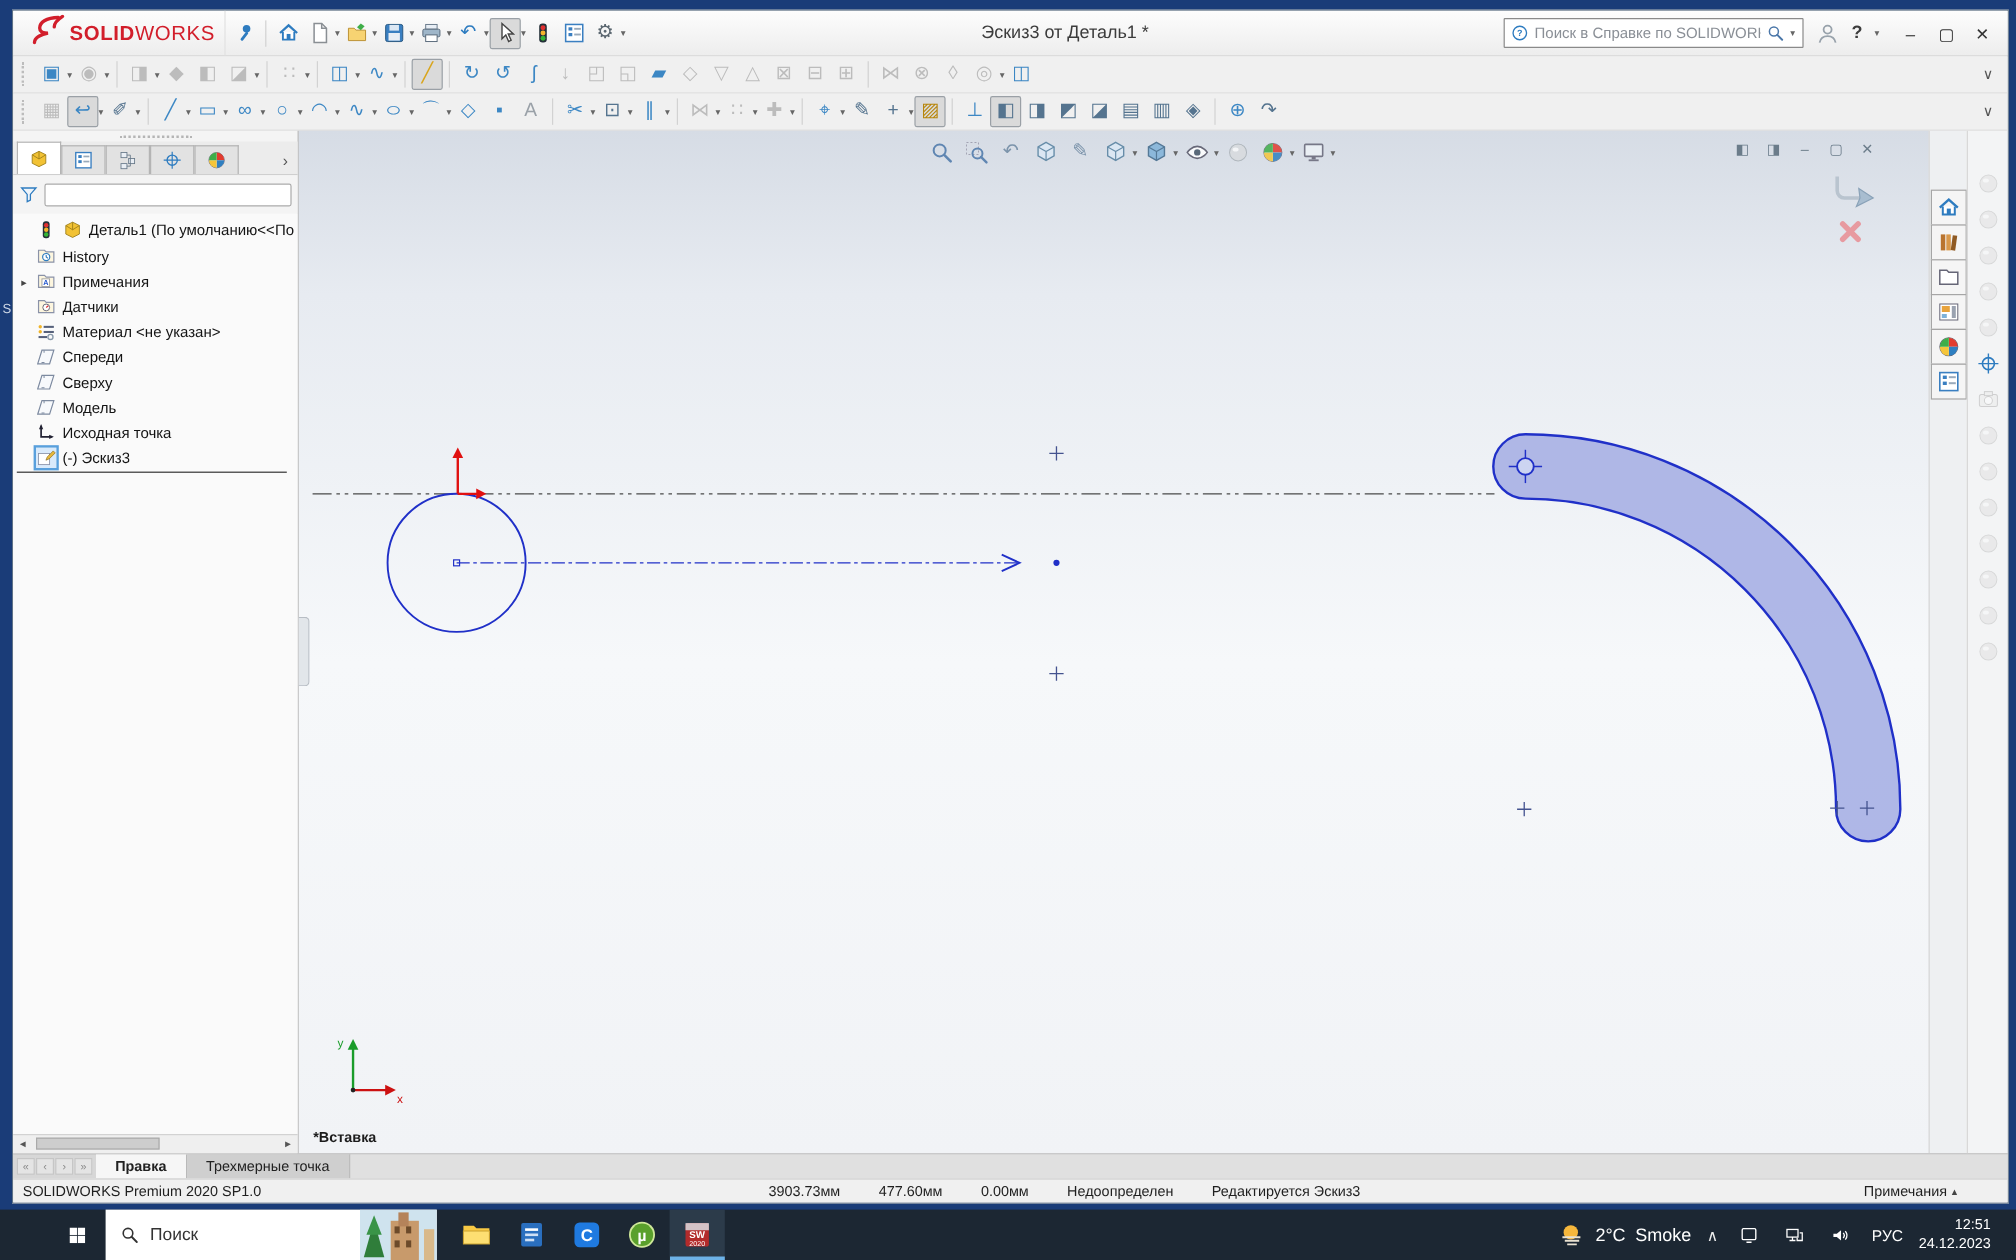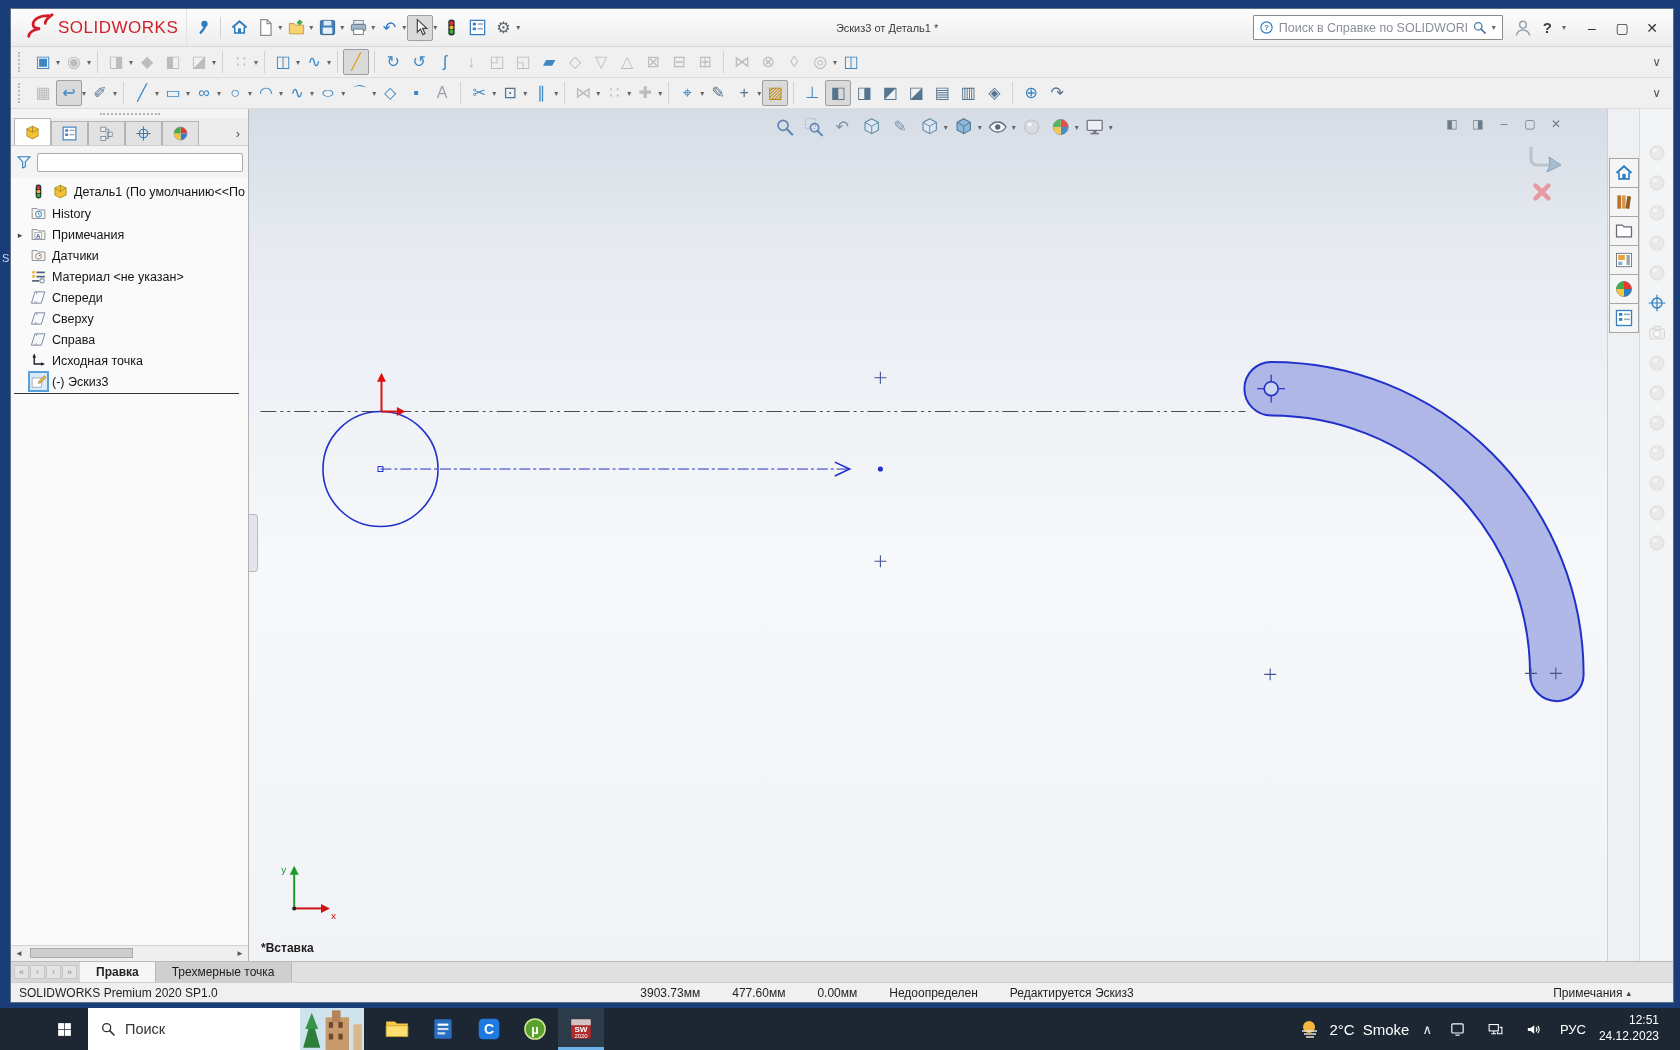--- a/index.html
+++ b/index.html
@@ -5,25 +5,25 @@
   html,body{margin:0;padding:0;width:1680px;height:1050px;overflow:hidden;background:#1a3c78;
     font-family:"Liberation Sans",sans-serif;-webkit-font-smoothing:antialiased;position:relative;}
   .window{position:absolute;left:10px;top:8px;width:1664px;height:995px;background:#f0f0f0;
     border:1px solid #5f7287;box-sizing:border-box;display:flex;flex-direction:column;}
   
   .titlebar{height:37px;display:flex;align-items:center;padding:0 6px;background:linear-gradient(#fdfdfd,#ededed);
     border-bottom:1px solid #d8d8d8;flex:0 0 auto;}
   .logo{display:flex;align-items:center;gap:3px;padding:0 8px;border-right:1px solid #e2e2e2;height:100%;}
   .logo svg{width:30px;height:26px;}
   .logo-text{font-size:17px;color:#d21e2b;letter-spacing:.5px;}
-  .logo-text b{font-weight:normal;}
+  .logo-text b{font-weight:bold;}
   .menu{display:flex;margin-left:6px;}
   .menu-item{padding:3px 10px;font-size:13px;color:#1b1b1b;cursor:default;}
   .quickbar{display:flex;align-items:center;margin-left:2px;}
-  .title-center{flex:1;text-align:center;font-size:11px;color:#3c3c3c;white-space:nowrap;overflow:hidden;}
+  .title-center{flex:1;text-align:center;font-size:15px;color:#3c3c3c;white-space:nowrap;overflow:hidden;}
   .help-search{width:238px;height:23px;border:1px solid #8a8a8a;background:#fff;display:flex;align-items:center;
     padding:0 5px;gap:5px;font-size:12.5px;color:#8a8f96;border-radius:1px;}
   .help-search .ph{flex:1;white-space:nowrap;overflow:hidden;}
   .help-search svg{width:15px;height:15px;flex:0 0 auto;}
   .tb-right{display:flex;align-items:center;gap:10px;margin-left:10px;}
   .tb-right svg{width:20px;height:20px;}
   .helpq{font-size:15px;font-weight:bold;color:#3c3c3c;}
   .winbtns{display:flex;}
   .winbtns .tbtn{width:30px;height:24px;font-size:14px;color:#333;}
   
@@ -652,21 +652,21 @@
               <span class="tlabel">Сверху</span>
             </div>
             <div class="tree-row">
               <span class="exp"></span>
               <span class="ticon">
                 <svg viewBox="0 0 24 24">
                   <path d="M7 4h14l-5 16H2z" fill="#f7f9fc" stroke="#7d8aa0" stroke-width="1.4"></path>
                   <path d="M9.5 4v3M6.5 18.5H10" stroke="#7d8aa0" stroke-width="1.2"></path>
                 </svg>
               </span>
-              <span class="tlabel">Справа</span>
+              <span class="tlabel">Модель</span>
             </div>
             <div class="tree-row">
               <span class="exp"></span>
               <span class="ticon">
                 <svg viewBox="0 0 24 24">
                   <path d="M6 4v13h13" fill="none" stroke="#223" stroke-width="2"></path>
                   <path d="M6 2L3.5 8h5z" fill="#223"></path>
                   <path d="M21 17l-5.5-2.5v5z" fill="#223"></path>
                 </svg>
               </span>

